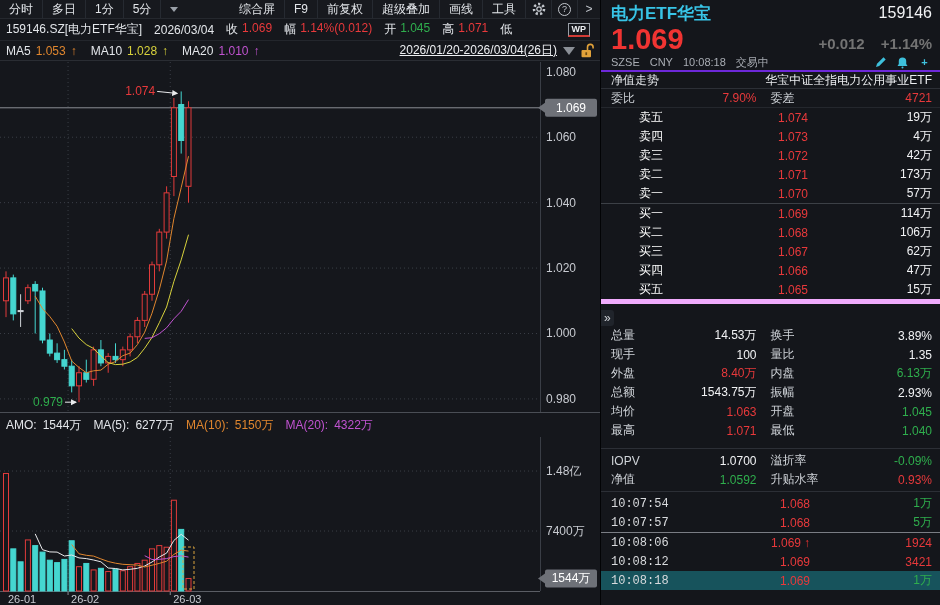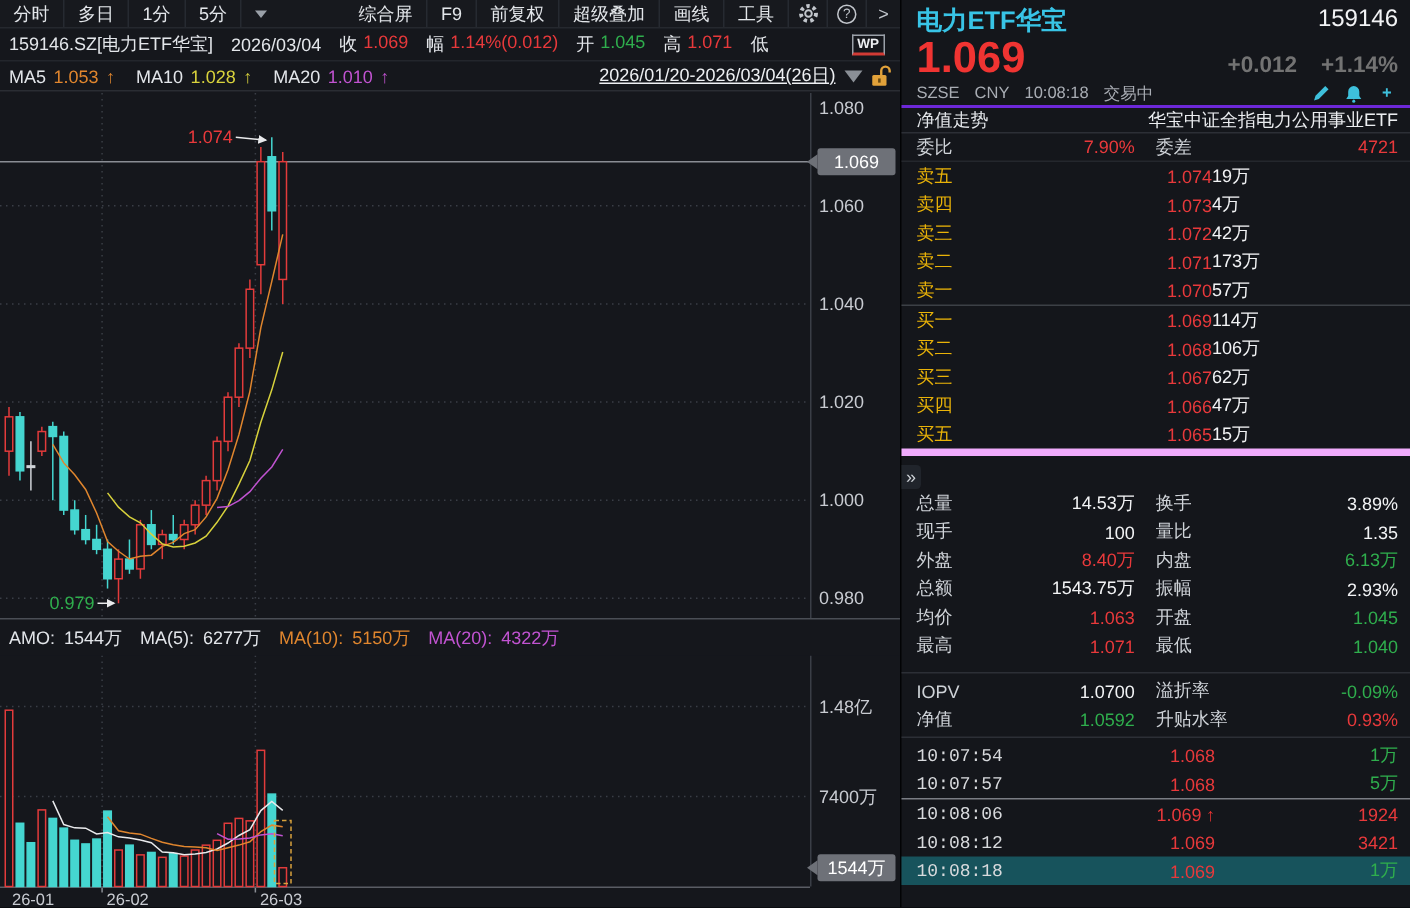--- a/index.html
+++ b/index.html
@@ -41,21 +41,21 @@
   .q-chg{margin-left:auto;display:flex;gap:16px;font-size:15px;font-weight:bold;color:#737373;}
   .q-status-row{display:flex;align-items:center;height:18px;padding:0 8px 0 10px;gap:10px;color:#a9adb4;font-size:11px;border-bottom:2px solid #6d28d9;}
   .q-icons{margin-left:auto;display:flex;gap:7px;align-items:center;}
   .q-ico{width:15px;height:15px;display:flex;align-items:center;justify-content:center;color:#3ec0dc;font-weight:bold;cursor:pointer;}
   .q-fund-row{display:flex;align-items:center;height:17px;padding:0 8px 0 10px;border-bottom:1px solid #2c2f36;}
   .q-fund-name{margin-left:auto;color:#eceef1;}
   .q-stat{display:grid;grid-template-columns:58px 1fr 88px 1fr;height:19px;align-items:center;padding:0 8px 0 10px;}
   .st-l{color:#cfd3d8;} .st-l2{padding-left:14px;} .st-v{text-align:right;}
   .q-weibi{border-bottom:1px solid #24272d;}
   .q-book{display:grid;grid-template-columns:56px 141px 1fr;height:19px;align-items:center;padding:0 8px 0 10px;}
-  .bk-l{color:#eab308;} .bk-p{text-align:right;} .bk-v{}
+  .bk-l{color:#ffffff;margin-left:28px;} .bk-p{text-align:right;} .bk-v{text-align:right;}
   .book-sep{height:1px;background:#3c4046;margin:0;}
   .stats-block{border-top:5px solid #f0abfc;padding-top:22px;padding-bottom:8px;}
   .stats2-block{border-top:1px solid #2c2f36;border-bottom:1px solid #2c2f36;padding:2px 0;}
   .ticks-block{padding-top:2px;}
   .q-tick{display:grid;grid-template-columns:72px 127px 1fr;height:19px;align-items:center;padding:0 8px 0 10px;}
   .tk-t{color:#d8dadd;font-family:Liberation Mono, monospace;}
   .tk-p{display:flex;justify-content:flex-end;gap:3px;}
   .tk-ar{color:#f03432;font-weight:bold;}
   .tk-v{text-align:right;}
   .tick-hl{background:#17535c;}

